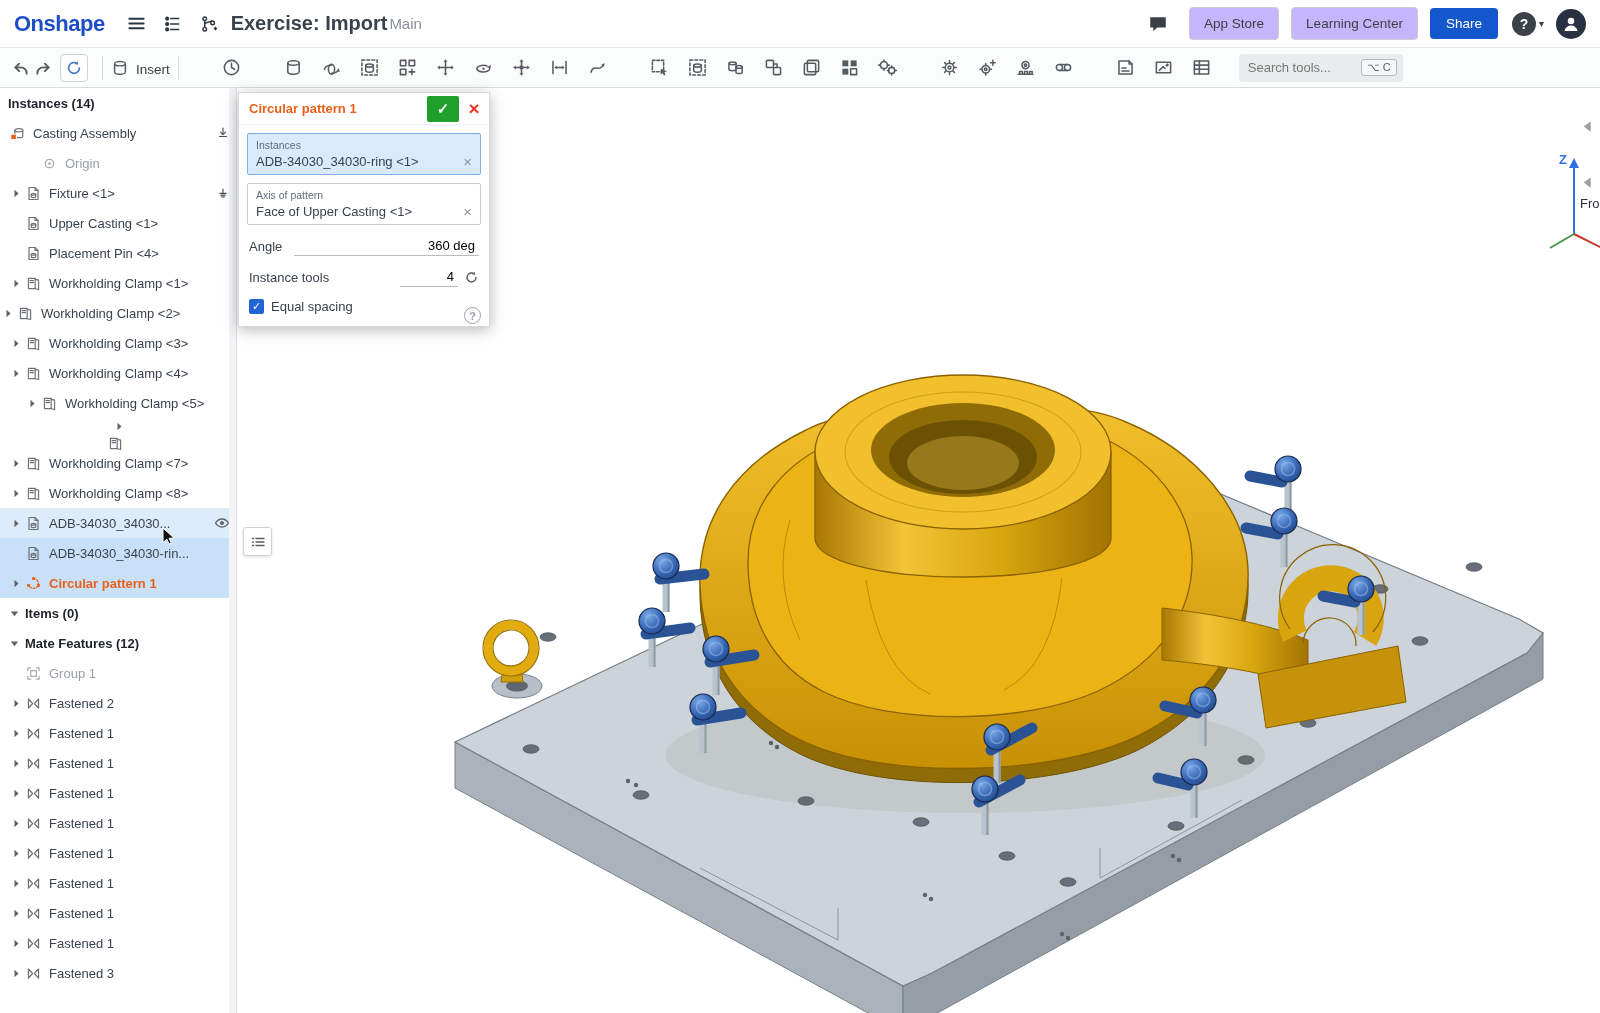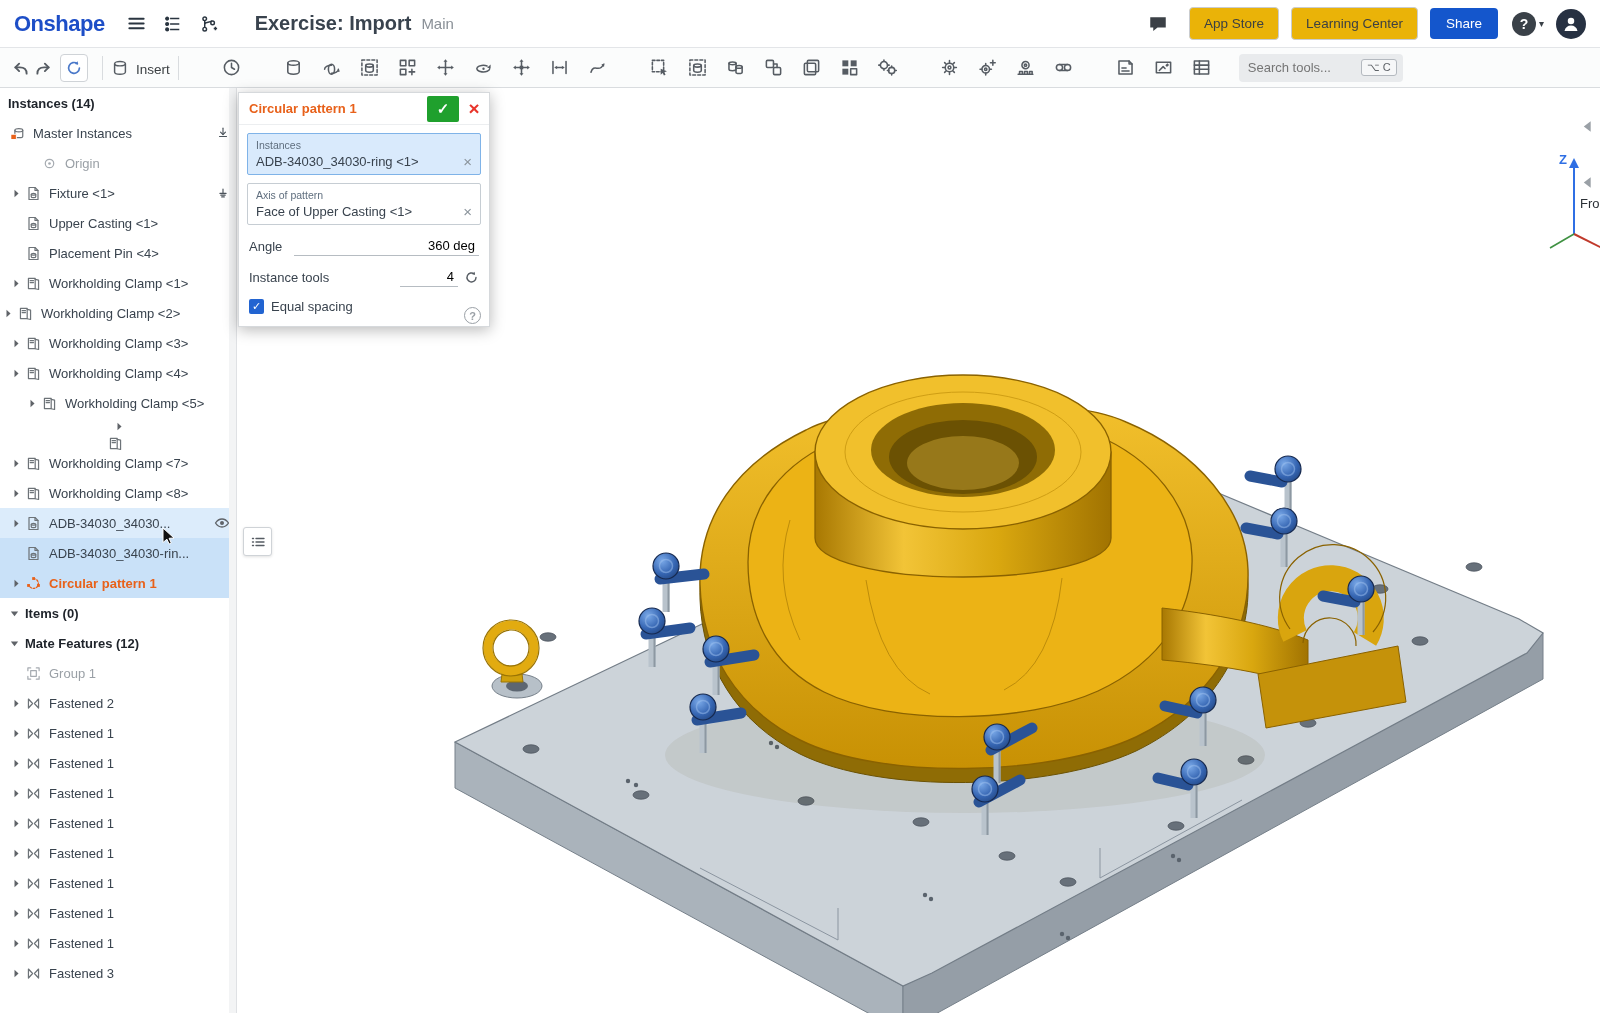--- a/index.html
+++ b/index.html
@@ -4,25 +4,25 @@
 <style>
 *{box-sizing:border-box;margin:0;padding:0}
 html,body{width:1600px;height:1013px;overflow:hidden}
 body{font-family:"Liberation Sans",sans-serif;background:#fff;position:relative;color:#39434e}
 button{font-family:inherit;cursor:pointer}
 
 
 .header{position:absolute;top:0;left:0;right:0;height:48px;background:#fff;border-bottom:1px solid #e3e5e8;display:flex;align-items:center;padding:0 14px;z-index:30}
 .logo{font-size:22px;font-weight:800;color:#1d4ec7;letter-spacing:-.5px;margin-right:18px}
 .hicon{background:none;border:none;color:#2a3540;width:28px;height:28px;display:flex;align-items:center;justify-content:center;margin-right:8px}
-.doc-title{font-size:20px;font-weight:700;color:#39434e;margin-left:24px}
-.workspace{font-size:15px;color:#8a9097;margin-left:10px}
+.doc-title{font-size:20px;font-weight:700;color:#39434e;margin-left:0}
+.workspace{font-size:15px;color:#8a9097;margin-left:2px}
 .hspacer{flex:1}
 .chat{background:none;border:none;color:#3b4046;width:30px;height:30px;display:flex;align-items:center;justify-content:center;margin-right:16px}
-.hbtn{border:1px solid #c9ccd1;border-radius:4px;background:#eab308;color:#3c4043;font-size:13.5px;padding:8px 14px;margin-right:12px}
+.hbtn{border:1px solid #c9ccd1;border-radius:4px;background:#c4b5fd;color:#3c4043;font-size:13.5px;padding:8px 14px;margin-right:12px}
 .share{border:none;border-radius:4px;background:#1456cc;color:#fff;font-size:13.5px;padding:8px 16px;margin-right:14px}
 .helpwrap{display:flex;align-items:center;margin-right:12px;background:none;border:none}
 .helpcirc{width:24px;height:24px;border-radius:50%;background:#3a4148;color:#fff;font-weight:700;font-size:14px;display:flex;align-items:center;justify-content:center}
 .helpcaret{font-size:10px;color:#3a4148;margin-left:3px}
 .avatar{width:30px;height:30px;border-radius:50%;background:#273142;display:flex;align-items:center;justify-content:center;border:none}
 
 
 .toolbar{position:absolute;top:48px;left:0;right:0;height:40px;background:#fbfcfc;border-bottom:1px solid #d9dcdf;display:flex;align-items:center;padding:0 10px;z-index:25}
 .ticon{background:none;border:none;color:#565c63;width:22px;height:22px;display:flex;align-items:center;justify-content:center;padding:0}
 .tbtn{width:28px;height:28px;border:1px solid #cfd3d7;border-radius:4px;background:#fff;color:#4b79c9;display:flex;align-items:center;justify-content:center;margin:0 6px}
@@ -340,21 +340,21 @@
   </div>
   <div id="instance-rows">
       <div class="trow" style="padding-left: 8px;">
         <span class="ric">
           <svg viewBox="0 0 16 16" width="15" height="15" fill="none" stroke="currentColor" stroke-width="1.3" stroke-linecap="round" stroke-linejoin="round">
             <ellipse cx="9.4" cy="4.6" rx="4.2" ry="1.7"></ellipse>
             <path d="M5.2 4.6v6.2c0 .9 1.9 1.7 4.2 1.7s4.2-.8 4.2-1.7V4.6"></path>
             <rect x="1.2" y="8.8" width="5.6" height="5.6" fill="#e8611a" stroke="#fff" stroke-width="1"></rect>
           </svg>
         </span>
-        <span class="rlabel">Master Instances</span>
+        <span class="rlabel">Casting Assembly</span>
         <span class="rright">
           <svg viewBox="0 0 16 16" width="14" height="14" fill="none" stroke="currentColor" stroke-width="1.3" stroke-linecap="round" stroke-linejoin="round">
             <path d="M8 2.5v7"></path>
             <path d="M5.2 7 8 9.8 10.8 7"></path>
             <path d="M4 12h8"></path>
           </svg>
         </span>
       </div>
       <div class="trow muted" style="padding-left: 24px;">
         <span class="chev"></span>

